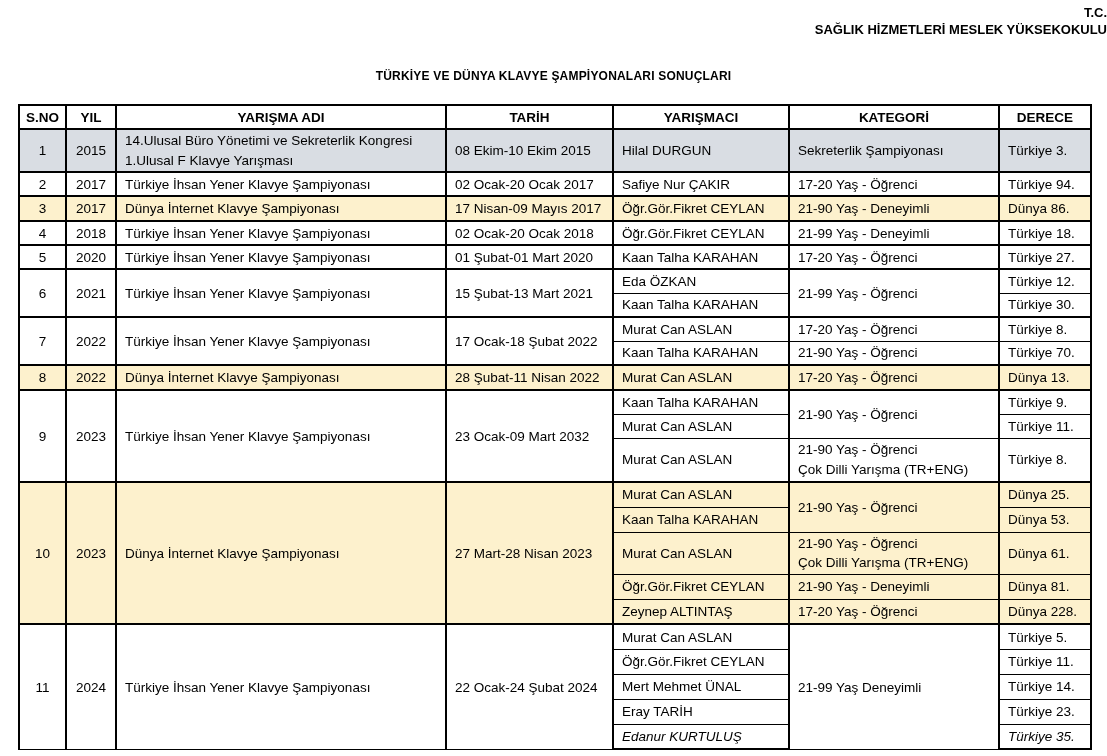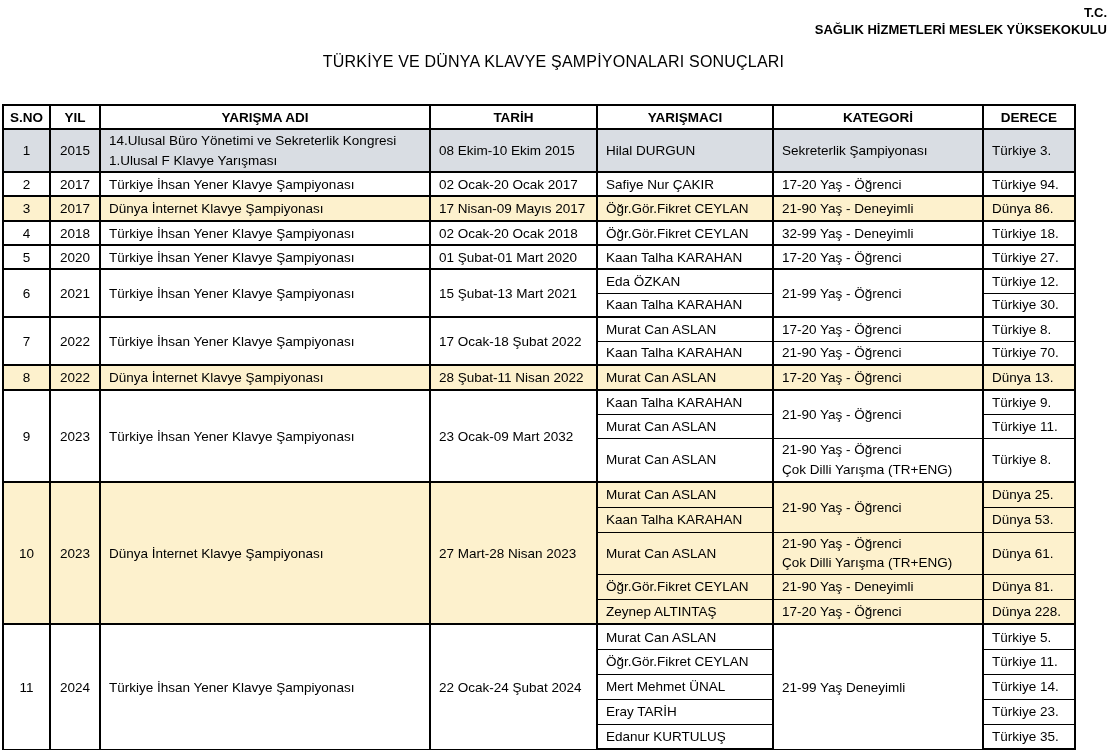--- a/index.html
+++ b/index.html
@@ -14,28 +14,28 @@
   }
   .doc-header {
     text-align: right;
     padding-top: 5px;
     font-weight: bold;
     font-size: 13px;
     line-height: 16.5px;
   }
   .doc-title {
     text-align: center;
-    font-weight: normal;
-    font-size: 16px;
-    margin-top: 15px;
+    font-weight: bold;
+    font-size: 12px;
+    margin-top: 31px;
     letter-spacing: 0.2px;
   }
   table.results {
     position: absolute;
-    left: 2px;
+    left: 18px;
     top: 104px;
     width: 1072px;
     border-collapse: collapse;
     table-layout: fixed;
     padding-left: 12px;
   }
   table.results th,
   table.results td {
     border: 2px solid #000;
     border-top-width: 1px;
@@ -48,21 +48,21 @@
   }
   table.results thead th {
     border-top-width: 2px;
     border-bottom-width: 2px;
     text-align: center;
     font-weight: bold;
     height: 22px;
     padding: 0 2px;
   }
   tbody > tr:first-child > td { border-top-width: 2px; }
-  tbody:last-child > tr:last-child > td { border-bottom-width: 2px; }
+  tbody:last-child > tr:last-child > td { border-bottom-width: 2px; font-style: italic; }
   tbody.g-gray td   { background: #d9dde3; }
   tbody.g-yellow td { background: #fdf1cd; }
   td.c { text-align: center; padding: 1px 2px; }
   td.pre { white-space: pre-line; line-height: 1.45; }
   tr.rh  { height: 24px; }
   tr.rh25{ height: 25px; }
   tr.h40 { height: 40px; }
   tr.h44 { height: 44px; }
   tr.h42 { height: 42px; }
 </style>
@@ -135,21 +135,21 @@
     </tr>
   </tbody>
 
   <tbody>
     <tr class="rh">
       <td class="c">4</td>
       <td class="c">2018</td>
       <td>Türkiye İhsan Yener Klavye Şampiyonası</td>
       <td>02 Ocak-20 Ocak 2018</td>
       <td>Öğr.Gör.Fikret CEYLAN</td>
-      <td>32-99 Yaş - Deneyimli</td>
+      <td>21-99 Yaş - Deneyimli</td>
       <td>Türkiye 18.</td>
     </tr>
   </tbody>
 
   <tbody>
     <tr class="rh">
       <td class="c">5</td>
       <td class="c">2020</td>
       <td>Türkiye İhsan Yener Klavye Şampiyonası</td>
       <td>01 Şubat-01 Mart 2020</td>

